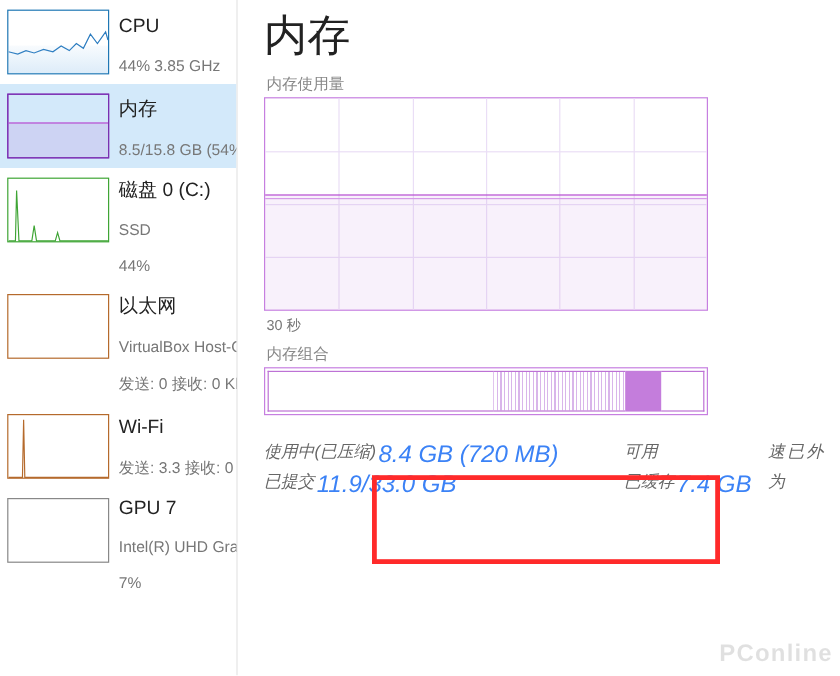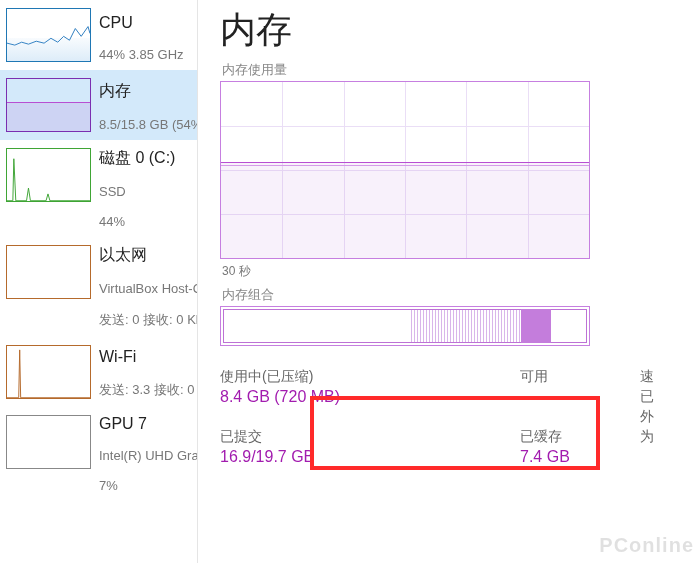--- a/index.html
+++ b/index.html
@@ -146,22 +146,22 @@
   .comp-free   { left:330px; right:2px;   border:1px solid #bd72d5; border-left:0;}
 
   .stats {
     margin-top: 22px;
     display: grid;
     grid-template-columns: 300px 120px 60px;
     row-gap: 2px;
     position: relative;
   }
   .stat-lbl   { font-size:14px; color:#666; }
-  .stat-val   { font-size:16px; color:#a21caf; white-space:nowrap; }
-  .pair       { display:flex; flex-direction:column; gap:2px; }
+  .stat-val   { font-size:20px; color:#3b82f6; white-space:nowrap; }
+  .pair       { display:flex; flex-direction:row; gap:2px;font-style:italic; }
 
   .hl {
     position:absolute;
     border:4px solid #ff2a2a;
     pointer-events:none;
   }
   .hl-main { left: 310px; top: 396px; width: 282px; height: 66px; }
 
   .watermark {
     position:absolute; right:6px; bottom:6px;
@@ -286,21 +286,21 @@
         <div class="stat-lbl">可用</div>
       </div>
       <div class="pair">
         <div class="stat-lbl">速</div>
         <div class="stat-lbl">已</div>
         <div class="stat-lbl">外</div>
       </div>
 
       <div class="pair">
         <div class="stat-lbl">已提交</div>
-        <div class="stat-val">16.9/19.7 GB</div>
+        <div class="stat-val">11.9/33.0 GB</div>
       </div>
       <div class="pair">
         <div class="stat-lbl">已缓存</div>
         <div class="stat-val">7.4 GB</div>
       </div>
       <div class="pair">
         <div class="stat-lbl">为</div>
       </div>
     </div>
   </div>

